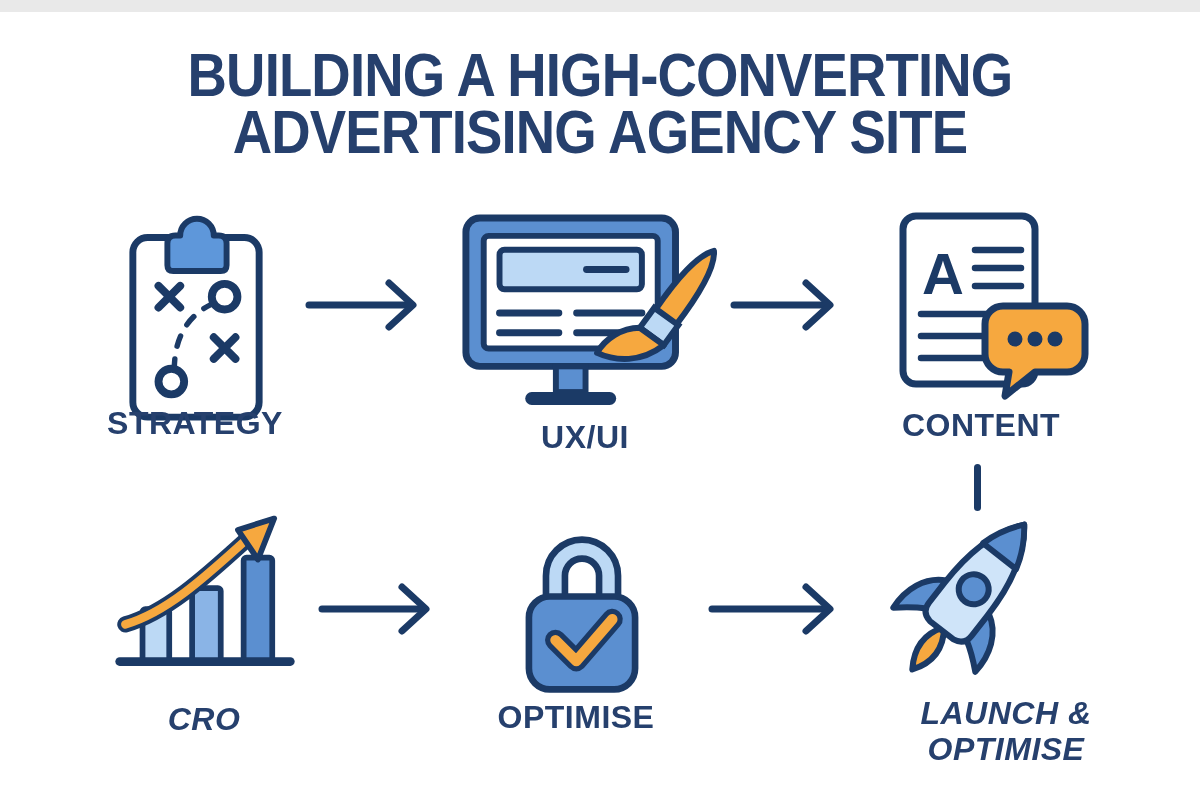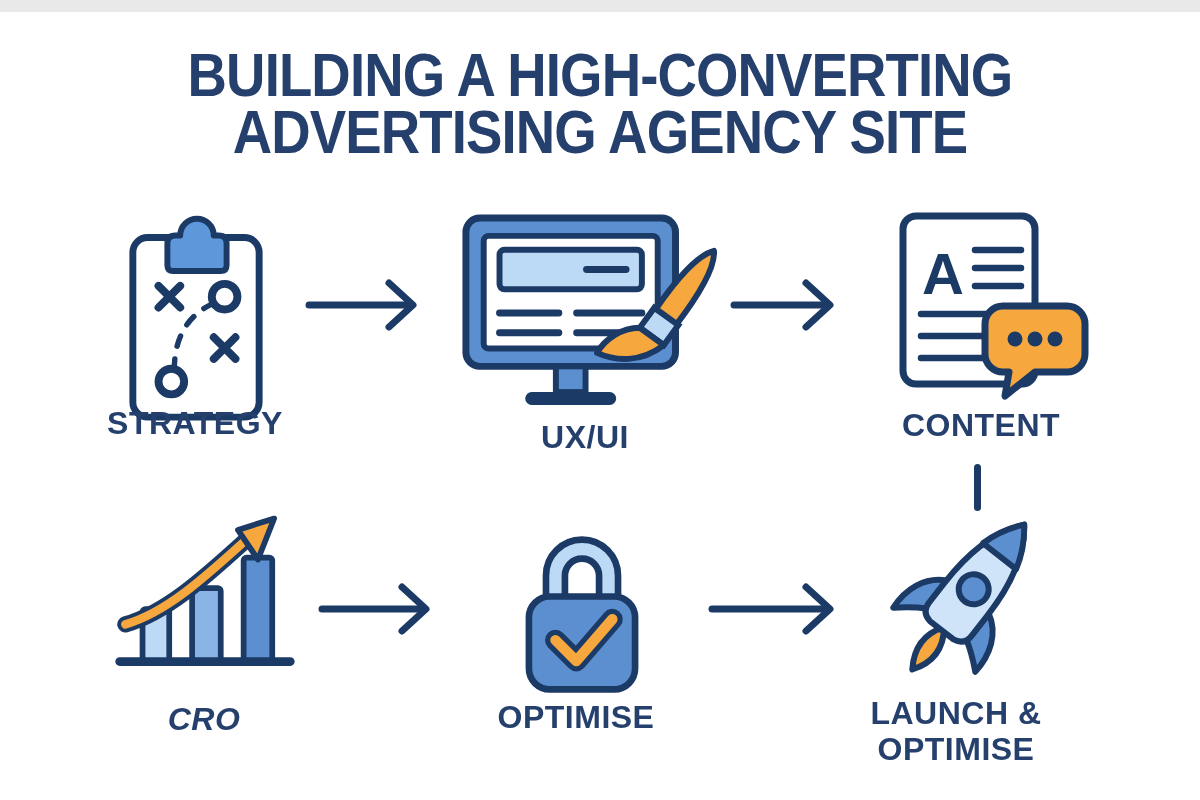--- a/index.html
+++ b/index.html
@@ -132,15 +132,15 @@
   <svg class="abs" style="left:884px;top:486px;" width="176" height="198" viewBox="0 0 176 198">
     <g transform="translate(86,96) rotate(38)">
       <path d="M-27,4 C-46,14 -54,36 -52,58 C-42,49 -32,42 -25,38 Z" fill="#5b8fd0" stroke="#1b3a66" stroke-width="6" stroke-linejoin="round"></path>
       <path d="M27,4 C46,14 54,36 52,58 C42,49 32,42 25,38 Z" fill="#5b8fd0" stroke="#1b3a66" stroke-width="6" stroke-linejoin="round"></path>
       <path d="M0,42 C12,58 14,76 1,95 C-12,76 -11,58 0,42 Z" fill="#f6a83f" stroke="#1b3a66" stroke-width="6" stroke-linejoin="round"></path>
       <path d="M0,-88 C23,-60 27,-22 27,6 L27,32 Q27,44 15,46 L-15,46 Q-27,44 -27,32 L-27,6 C-27,-22 -23,-60 0,-88 Z" fill="#cfe4f9" stroke="#1b3a66" stroke-width="6" stroke-linejoin="round"></path>
       <path d="M0,-88 C10,-76 17,-63 21,-48 L-21,-48 C-17,-63 -10,-76 0,-88 Z" fill="#5b8fd0" stroke="#1b3a66" stroke-width="6" stroke-linejoin="round"></path>
       <circle cx="0" cy="-6" r="15" fill="#5b8fd0" stroke="#1b3a66" stroke-width="6"></circle>
     </g>
   </svg>
-  <div class="step-label wrap" style="left:956px;top:684px;">LAUNCH &amp; OPTIMISE</div>
+  <div class="step-label wrap" style="left:1006px;top:684px;font-style:italic;">LAUNCH &amp; OPTIMISE</div>
 
 </div>
 
 </body></html>

